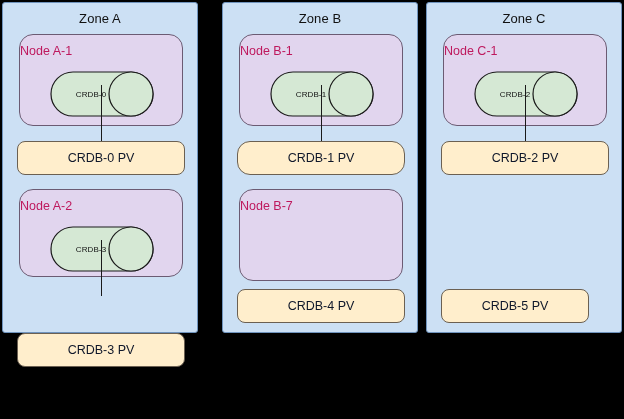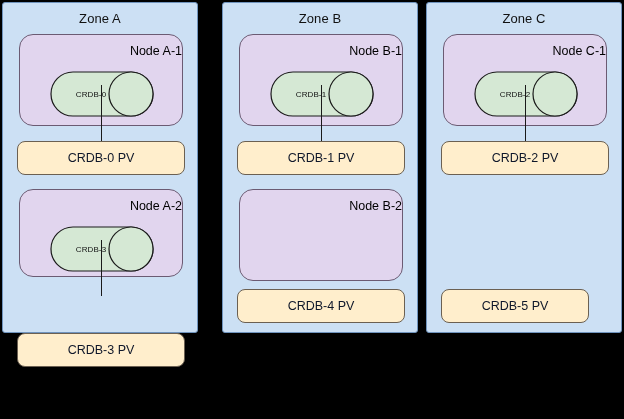--- a/index.html
+++ b/index.html
@@ -49,23 +49,23 @@
     background: #E1D5EE;
     border: 1px solid #6B5B73;
     border-radius: 14px;
     box-sizing: border-box;
   }
   .node-title {
     position: absolute;
     top: 9px;
     left: 0;
     right: 0;
-    text-align: right;
+    text-align: left;
     font-size: 12.5px;
-    color: #000000;
+    color: #be185d;
   }
 
   
   .db {
     position: absolute;
     box-sizing: border-box;
   }
   .db svg {
     display: block;
     width: 100%;
@@ -158,26 +158,26 @@
       <div class="db" style="left:30px; top:36px; width:104px; height:46px;">
         <svg viewBox="0 0 104 46" preserveAspectRatio="none">
           <path d="M 23 1 L 81 1 A 22 22 0 0 1 81 45 L 23 45 A 22 22 0 0 1 23 1 Z" fill="#D5E8D4" stroke="#1A1A1A" stroke-width="1.2"></path>
           <ellipse cx="81" cy="23" rx="22" ry="22" fill="#D5E8D4" stroke="#1A1A1A" stroke-width="1.2"></ellipse>
         </svg>
         <div class="db-label">CRDB-1</div>
       </div>
     </div>
     <div class="connector" style="left:98px; top:82px; height:56px;"></div>
 
-    <div class="pv" style="left:14px; top:138px; width:168px; height:34px;">
+    <div class="pv" style="left:14px; top:138px; width:168px; height:34px;border-radius:13px;">
       <span class="pv-label">CRDB-1 PV</span>
     </div>
 
     <div class="node" style="left:16px; top:186px; width:164px; height:92px;">
-      <div class="node-title">Node B-2</div>
+      <div class="node-title">Node B-7</div>
     </div>
 
     <div class="pv" style="left:14px; top:286px; width:168px; height:34px;justify-content:center;">
       <span class="pv-label">CRDB-4 PV</span>
     </div>
   </div>
 
   <div class="zone" style="left:426px; width:196px;">
     <div class="zone-title">Zone C</div>
 

